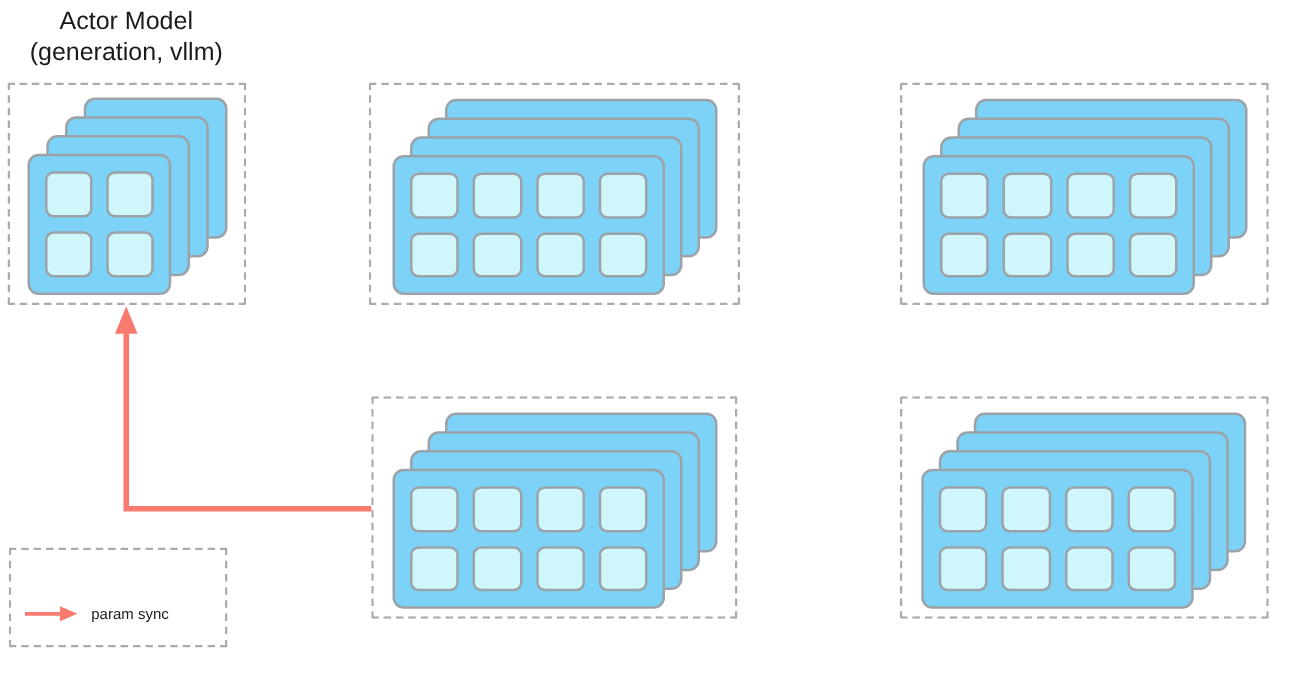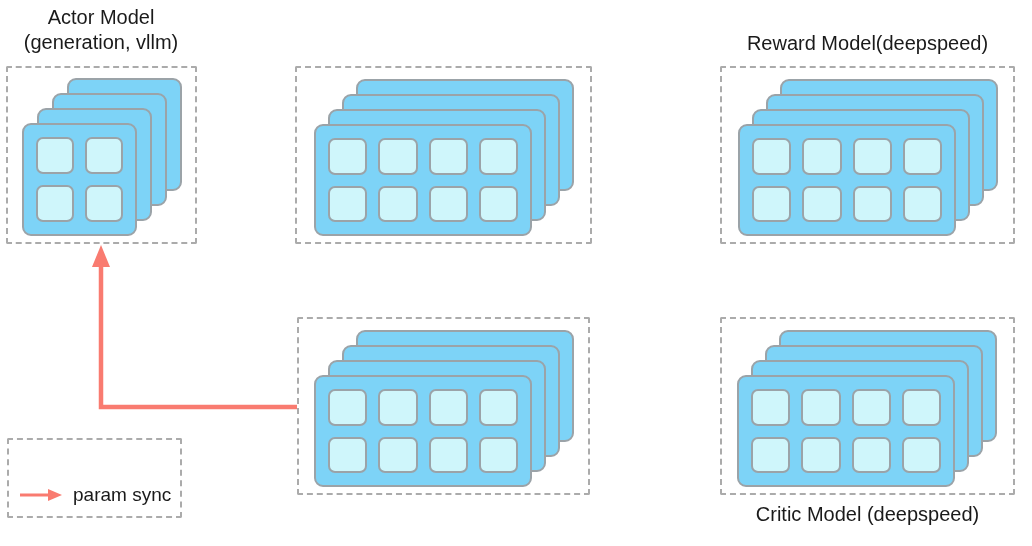--- a/index.html
+++ b/index.html
@@ -63,21 +63,21 @@
   .arrow-overlay polygon{fill:var(--arrow,#f97b70);}
   .legend-row{
     position:absolute;
     left:10px;top:44px;
     display:flex;
     align-items:center;
     gap:10px;
   }
   .legend-row svg line{stroke:var(--arrow,#f97b70);stroke-width:3;}
   .legend-row svg polygon{fill:var(--arrow,#f97b70);}
-  .legend-label{font-size:19px;color:var(--text,#1a1a1a);}
+  .legend-label{font-size:12px;color:var(--text,#1a1a1a);}
 </style>
 </head>
 <body>
 
 <div class="canvas">
 
   <div class="group-title" style="left:-9px;top:5px;width:220px;">
     <div>Actor Model</div>
     <div>(generation, vllm)</div>
   </div>
@@ -106,23 +106,20 @@
           <div class="cell"></div>
           <div class="cell"></div>
           <div class="cell"></div>
           <div class="cell"></div>
           <div class="cell"></div>
           <div class="cell"></div>
         </div>
       </div>
   </div>
 
-  <div class="group-title" style="left:720px;top:31px;width:295px;">
-    <div>Reward Model(deepspeed)</div>
-  </div>
   <div class="dashed-box" style="left:720px;top:66px;width:295px;height:178px;">
     <div class="stack">
         <div class="card" style="left: 58px; top: 11px; width: 218px; height: 112px;"></div>
         <div class="card" style="left: 44px; top: 26px; width: 218px; height: 112px;"></div>
         <div class="card" style="left: 30px; top: 41px; width: 218px; height: 112px;"></div>
         <div class="card front" style="left: 16px; top: 56px; width: 218px; height: 112px; grid-template-columns: repeat(4, 1fr); grid-template-rows: repeat(2, 1fr);">
           <div class="cell"></div>
           <div class="cell"></div>
           <div class="cell"></div>
           <div class="cell"></div>
@@ -162,21 +159,20 @@
           <div class="cell"></div>
           <div class="cell"></div>
           <div class="cell"></div>
           <div class="cell"></div>
           <div class="cell"></div>
           <div class="cell"></div>
           <div class="cell"></div>
         </div>
       </div>
   </div>
-  <div class="group-label" style="left:720px;top:503px;width:295px;">Critic Model (deepspeed)</div>
 
   <svg class="arrow-overlay" width="1032" height="546" viewBox="0 0 1032 546">
     <path d="M297,407 L101,407 L101,263"></path>
     <polygon points="101,245 92,267 110,267"></polygon>
   </svg>
 
   <div class="dashed-box" style="left:7px;top:438px;width:175px;height:80px;">
     <div class="legend-row">
       <svg width="44" height="14" viewBox="0 0 44 14">
         <line x1="1" y1="7" x2="29" y2="7"></line>

